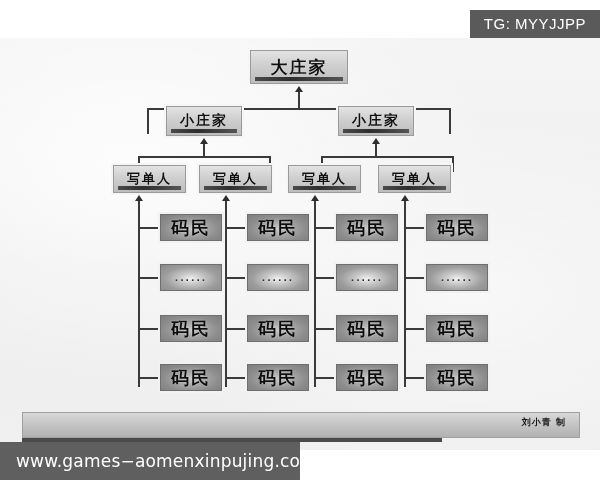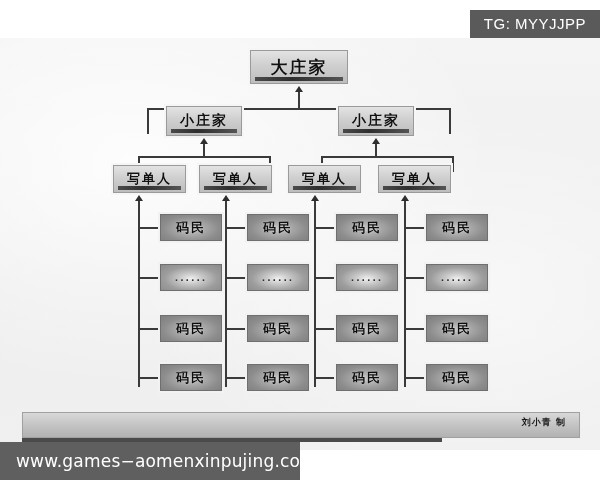--- a/index.html
+++ b/index.html
@@ -104,21 +104,21 @@
     box-shadow: 0 0 0 2px #f2f2f2;
     font-size: 9px;
     letter-spacing: 2px;
     color: #2a2a2a;
     font-weight: bold;
   }
 
   .n-lvl1 { font-size: 17px; }
   .n-lvl2 { font-size: 14px; }
   .n-lvl3 { font-size: 13px; }
-  .n-lvl4 { font-size: 13px; }
+  .n-lvl4 { font-size: 18px; }
 
   
   .ln {
     position: absolute;
     background: #3a3a3a;
     z-index: 5;
   }
   .ln.h { height: 2px; }
   .ln.v { width: 2px; }
 

